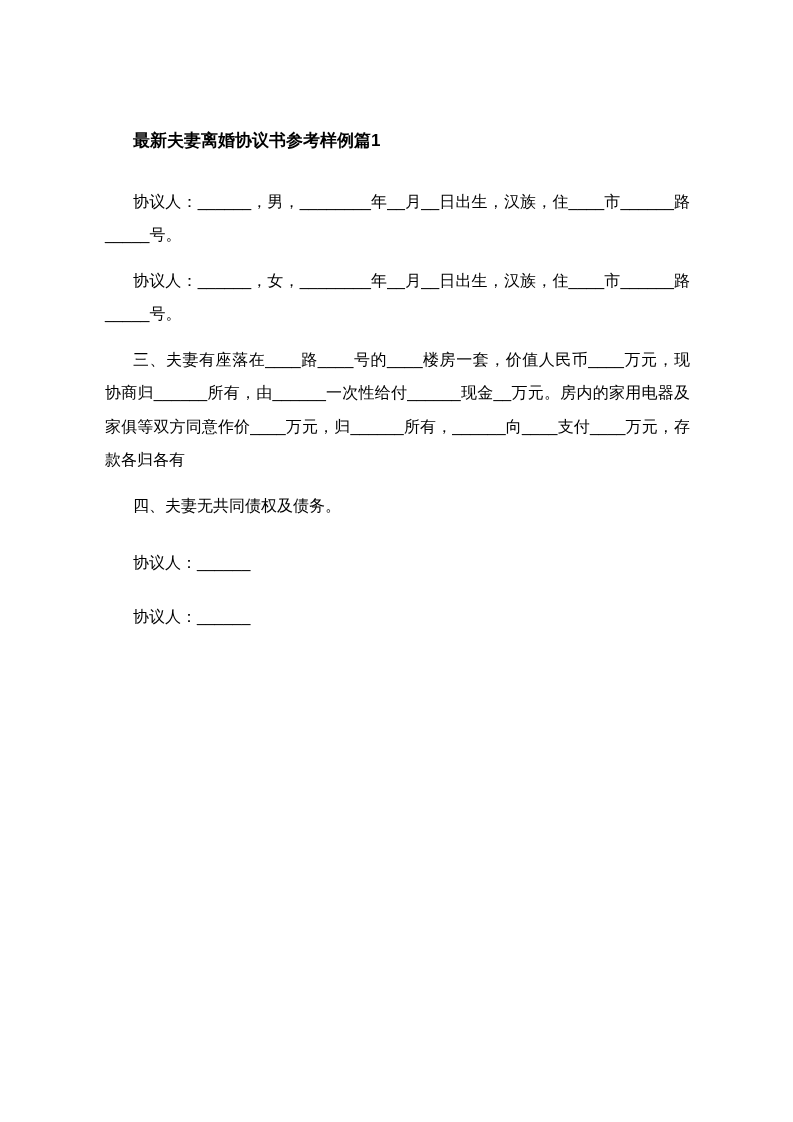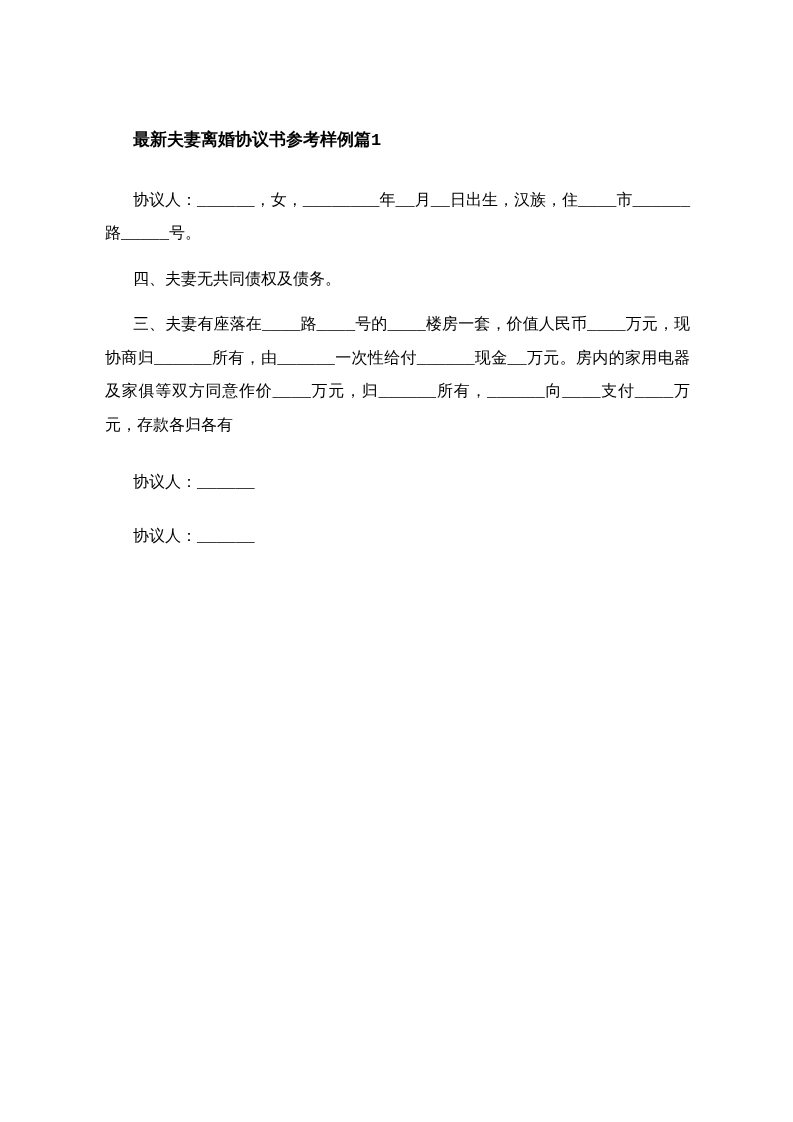--- a/index.html
+++ b/index.html
@@ -8,21 +8,21 @@
     background: #ffffff;
   }
   .page {
     position: relative;
     width: 793px;
     height: 1122px;
     box-sizing: border-box;
     background: #ffffff;
     padding: 124px 103px 12px 105px;
     color: #000000;
-    font-family: Liberation Mono, monospace;
+    font-family: Liberation Sans, sans-serif;
     font-size: 16px;
     overflow: hidden;
   }
   .doc-title {
     font-size: 17px;
     font-weight: 700;
     line-height: 33.5px;
     margin: 0 0 27px 0;
     text-indent: 28px;
   }
@@ -41,19 +41,20 @@
   .sig + .sig {
     margin-top: 20px;
   }
 </style>
 </head>
 <body>
 
 <div class="page">
   <h1 class="doc-title">最新夫妻离婚协议书参考样例篇1</h1>
 
+  <p class="para">协议人：______，男，________年__月__日出生，汉族，住____市______路_____号。</p>
   <p class="para">协议人：______，女，________年__月__日出生，汉族，住____市______路_____号。</p>
+  <p class="para">三、夫妻有座落在____路____号的____楼房一套，价值人民币____万元，现协商归______所有，由______一次性给付______现金__万元。房内的家用电器及家俱等双方同意作价____万元，归______所有，______向____支付____万元，存款各归各有</p>
   <p class="para">四、夫妻无共同债权及债务。</p>
-  <p class="para">三、夫妻有座落在____路____号的____楼房一套，价值人民币____万元，现协商归______所有，由______一次性给付______现金__万元。房内的家用电器及家俱等双方同意作价____万元，归______所有，______向____支付____万元，存款各归各有</p>
 
   <p class="sig">协议人：______</p>
   <p class="sig">协议人：______</p>
 </div>
 
 </body></html>

